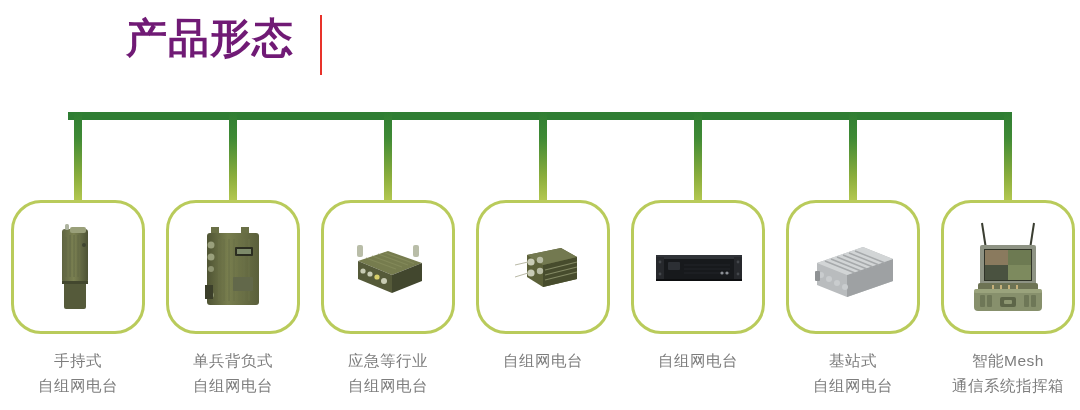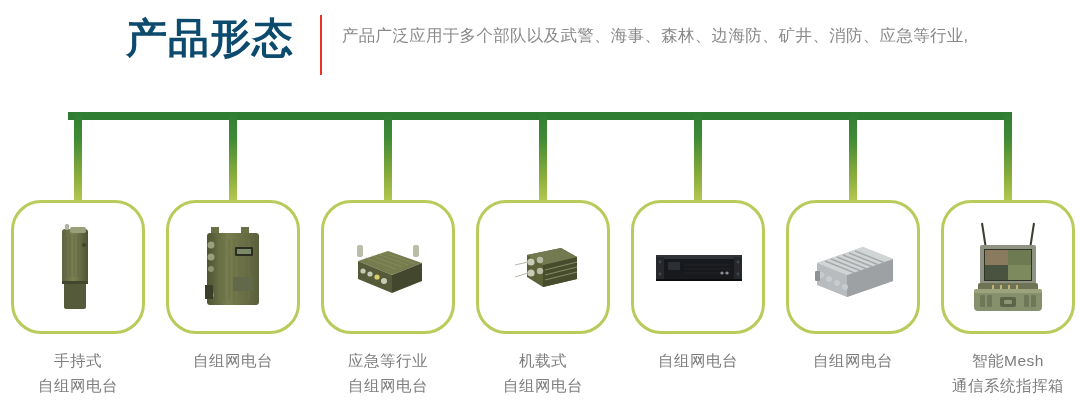--- a/index.html
+++ b/index.html
@@ -11,21 +11,21 @@
     position:relative;
   }
   .page{position:absolute;inset:0;}
 
   
   .header{position:absolute;left:0;top:0;width:1080px;height:95px;}
   .title{
     position:absolute;left:126px;top:13px;
     font-size:41px;line-height:50px;
     font-weight:bold;
-    color:#0c4a6e;
+    color:#701a75;
     letter-spacing:1px;
     white-space:nowrap;
   }
   .divider{
     position:absolute;left:320px;top:15px;
     width:2px;height:60px;
     background:#e8322a;
   }
   .desc{
     position:absolute;left:342px;top:20px;
@@ -84,21 +84,20 @@
 </style>
 </head>
 <body>
 
 <div class="page">
 
   <div class="header">
     <div class="title">产品形态</div>
     <div class="divider"></div>
     <div class="desc">
-      <div>产品广泛应用于多个部队以及武警、海事、森林、边海防、矿井、消防、应急等行业,</div>
     </div>
   </div>
 
   <div class="tree">
     <div class="trunk"></div>
     <div class="drop" style="left:74px"></div>
     <div class="drop" style="left:229px"></div>
     <div class="drop" style="left:384px"></div>
     <div class="drop" style="left:539px"></div>
     <div class="drop" style="left:694px"></div>
@@ -302,34 +301,35 @@
     </div>
 
   </div>
 
   <div class="labels">
     <div class="label" style="left:-7px">
       <div class="l1">手持式</div>
       <div class="l2">自组网电台</div>
     </div>
     <div class="label" style="left:148px">
+      <div class="l1">单兵背负式</div>
       <div class="l2">自组网电台</div>
     </div>
     <div class="label" style="left:303px">
       <div class="l1">应急等行业</div>
       <div class="l2">自组网电台</div>
     </div>
     <div class="label" style="left:458px">
-      <div class="l1">机载式</div>
       <div class="l2">自组网电台</div>
     </div>
     <div class="label" style="left:613px">
       <div class="l2">自组网电台</div>
     </div>
     <div class="label" style="left:768px">
+      <div class="l1">基站式</div>
       <div class="l2">自组网电台</div>
     </div>
     <div class="label" style="left:923px">
       <div class="l1">智能Mesh</div>
       <div class="l2">通信系统指挥箱</div>
     </div>
   </div>
 
 </div>
 

